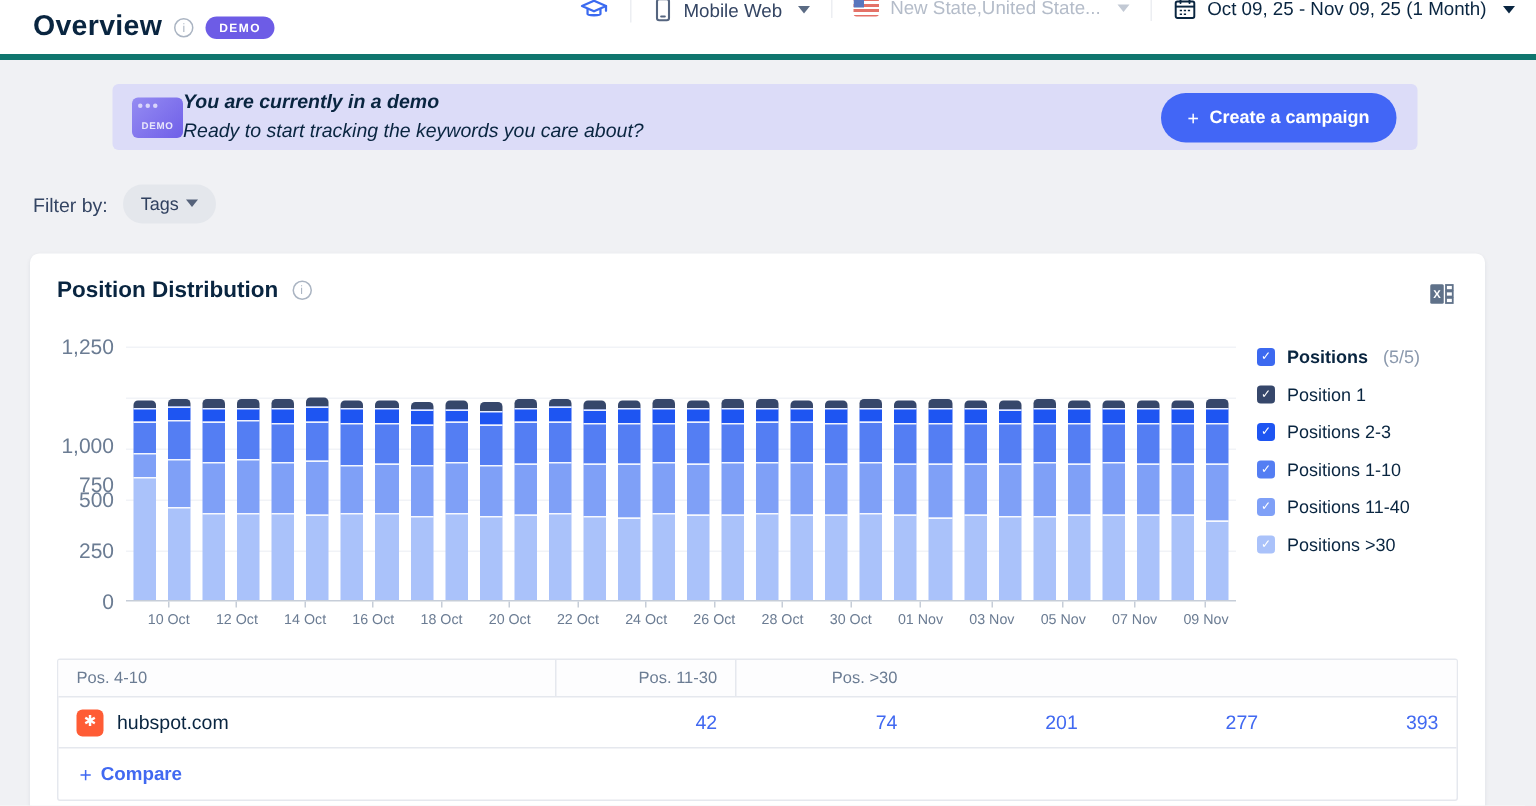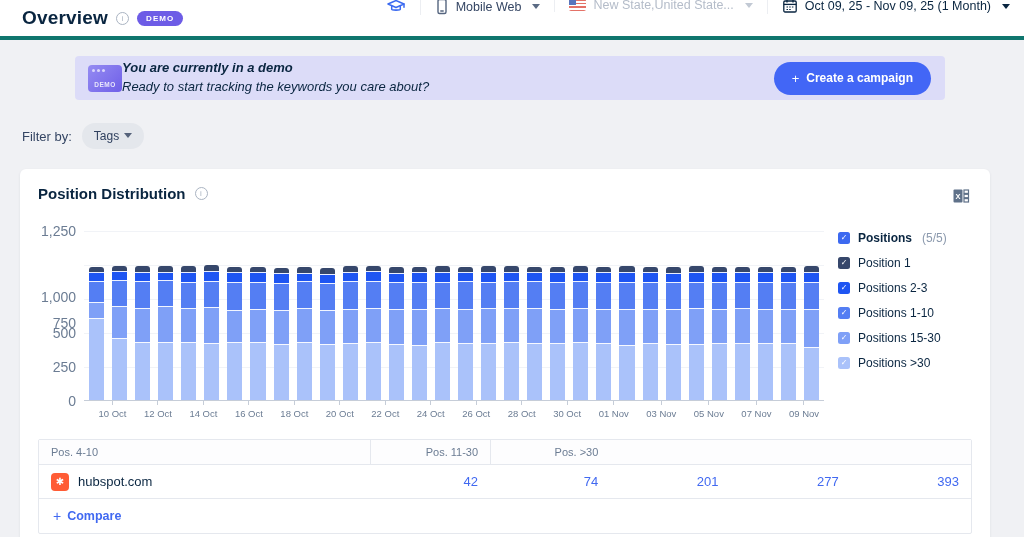--- a/index.html
+++ b/index.html
@@ -536,21 +536,21 @@
           <div class="legend-item">
             <div class="checkbox" style="background: rgb(30, 85, 242);">✓</div>
             <span class="llabel">Positions 2-3</span>
           </div>
           <div class="legend-item">
             <div class="checkbox" style="background: rgb(84, 126, 243);">✓</div>
             <span class="llabel">Positions 1-10</span>
           </div>
           <div class="legend-item">
             <div class="checkbox" style="background: rgb(127, 160, 247);">✓</div>
-            <span class="llabel">Positions 15-30</span>
+            <span class="llabel">Positions 11-40</span>
           </div>
           <div class="legend-item">
             <div class="checkbox" style="background: rgb(170, 194, 250);">✓</div>
             <span class="llabel">Positions &gt;30</span>
           </div>
         </div>
     </div>
 
     <div class="ptable">
       <div class="thead">

